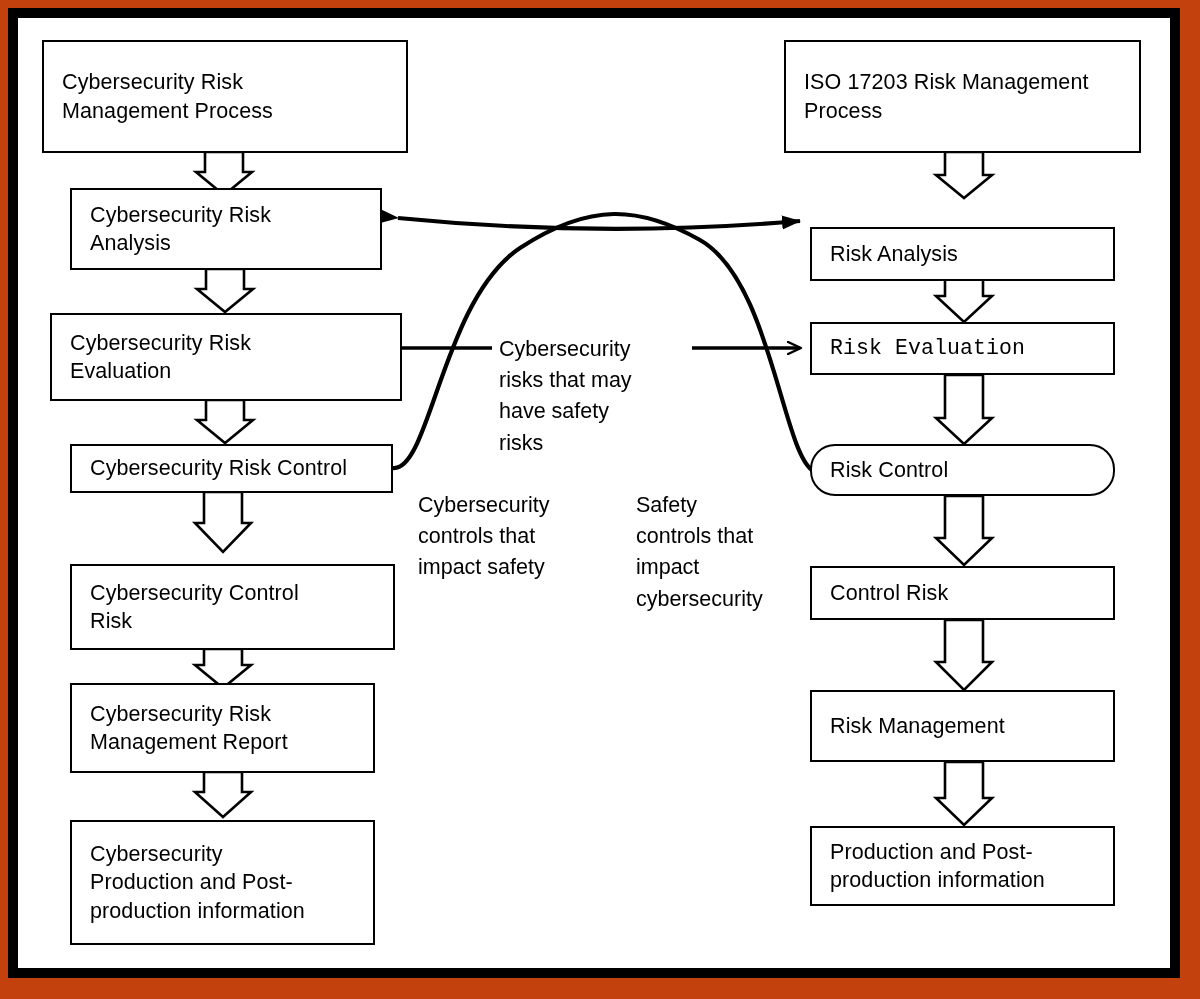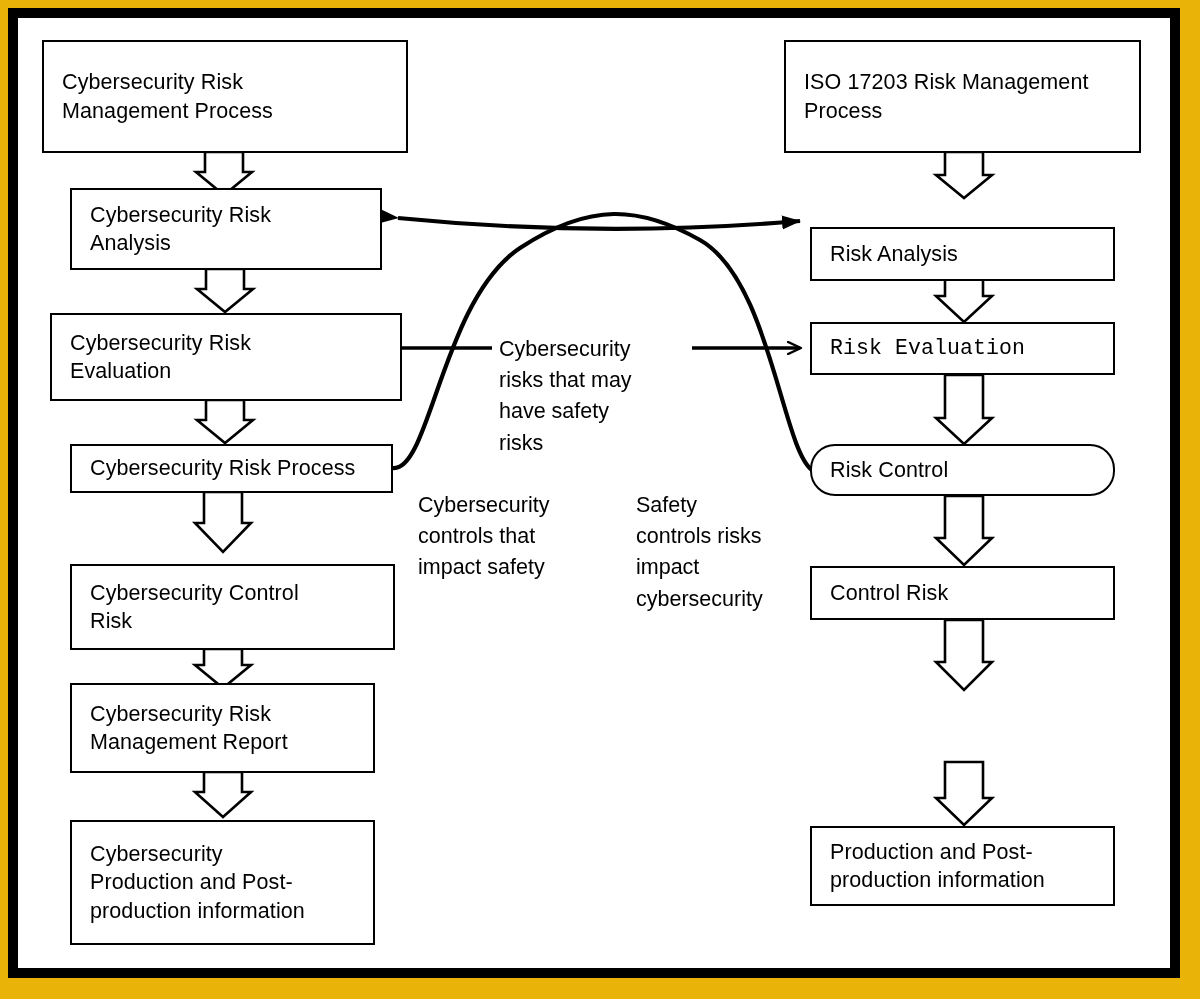--- a/index.html
+++ b/index.html
@@ -5,21 +5,21 @@
 <style>
   html, body {
     margin: 0;
     padding: 0;
     background: #ffffff;
   }
   #page {
     position: relative;
     width: 1200px;
     height: 999px;
-    background: #eab308;
+    background: #c2410c;
     font-family: "Liberation Sans", sans-serif;
     overflow: hidden;
   }
   
   #frame {
     position: absolute;
     left: 8px;
     top: 8px;
     width: 1172px;
     height: 970px;
@@ -147,21 +147,21 @@
       <span class="label">Cybersecurity Risk
 Analysis</span>
     </div>
 
     <div class="node" style="left:50px; top:313px; width:352px; height:88px;">
       <span class="label">Cybersecurity Risk
 Evaluation</span>
     </div>
 
     <div class="node" style="left:70px; top:444px; width:323px; height:49px;">
-      <span class="label">Cybersecurity Risk Process</span>
+      <span class="label">Cybersecurity Risk Control</span>
     </div>
 
     <div class="node" style="left:70px; top:564px; width:325px; height:86px;">
       <span class="label">Cybersecurity Control
 Risk</span>
     </div>
 
     <div class="node" style="left:70px; top:683px; width:305px; height:90px;">
       <span class="label">Cybersecurity Risk
 Management Report</span>
@@ -187,34 +187,37 @@
     </div>
 
     <div class="node" style="left:810px; top:444px; width:305px; height:52px;border-radius:25px;">
       <span class="label">Risk Control</span>
     </div>
 
     <div class="node" style="left:810px; top:566px; width:305px; height:54px;">
       <span class="label">Control Risk</span>
     </div>
 
+    <div class="node" style="left:810px; top:690px; width:305px; height:72px;">
+      <span class="label">Risk Management</span>
+    </div>
 
     <div class="node" style="left:810px; top:826px; width:305px; height:80px;">
       <span class="label">Production and Post-
 production information</span>
     </div>
 
     <div class="edge-label" style="left:499px; top:334px; width:160px;">Cybersecurity
 risks that may
 have safety
 risks</div>
 
     <div class="edge-label" style="left:418px; top:490px; width:175px;">Cybersecurity
 controls that
 impact safety</div>
 
     <div class="edge-label" style="left:636px; top:490px; width:165px;">Safety
-controls risks
+controls that
 impact
 cybersecurity</div>
 
   </div>
 </div>
 
 </body></html>

